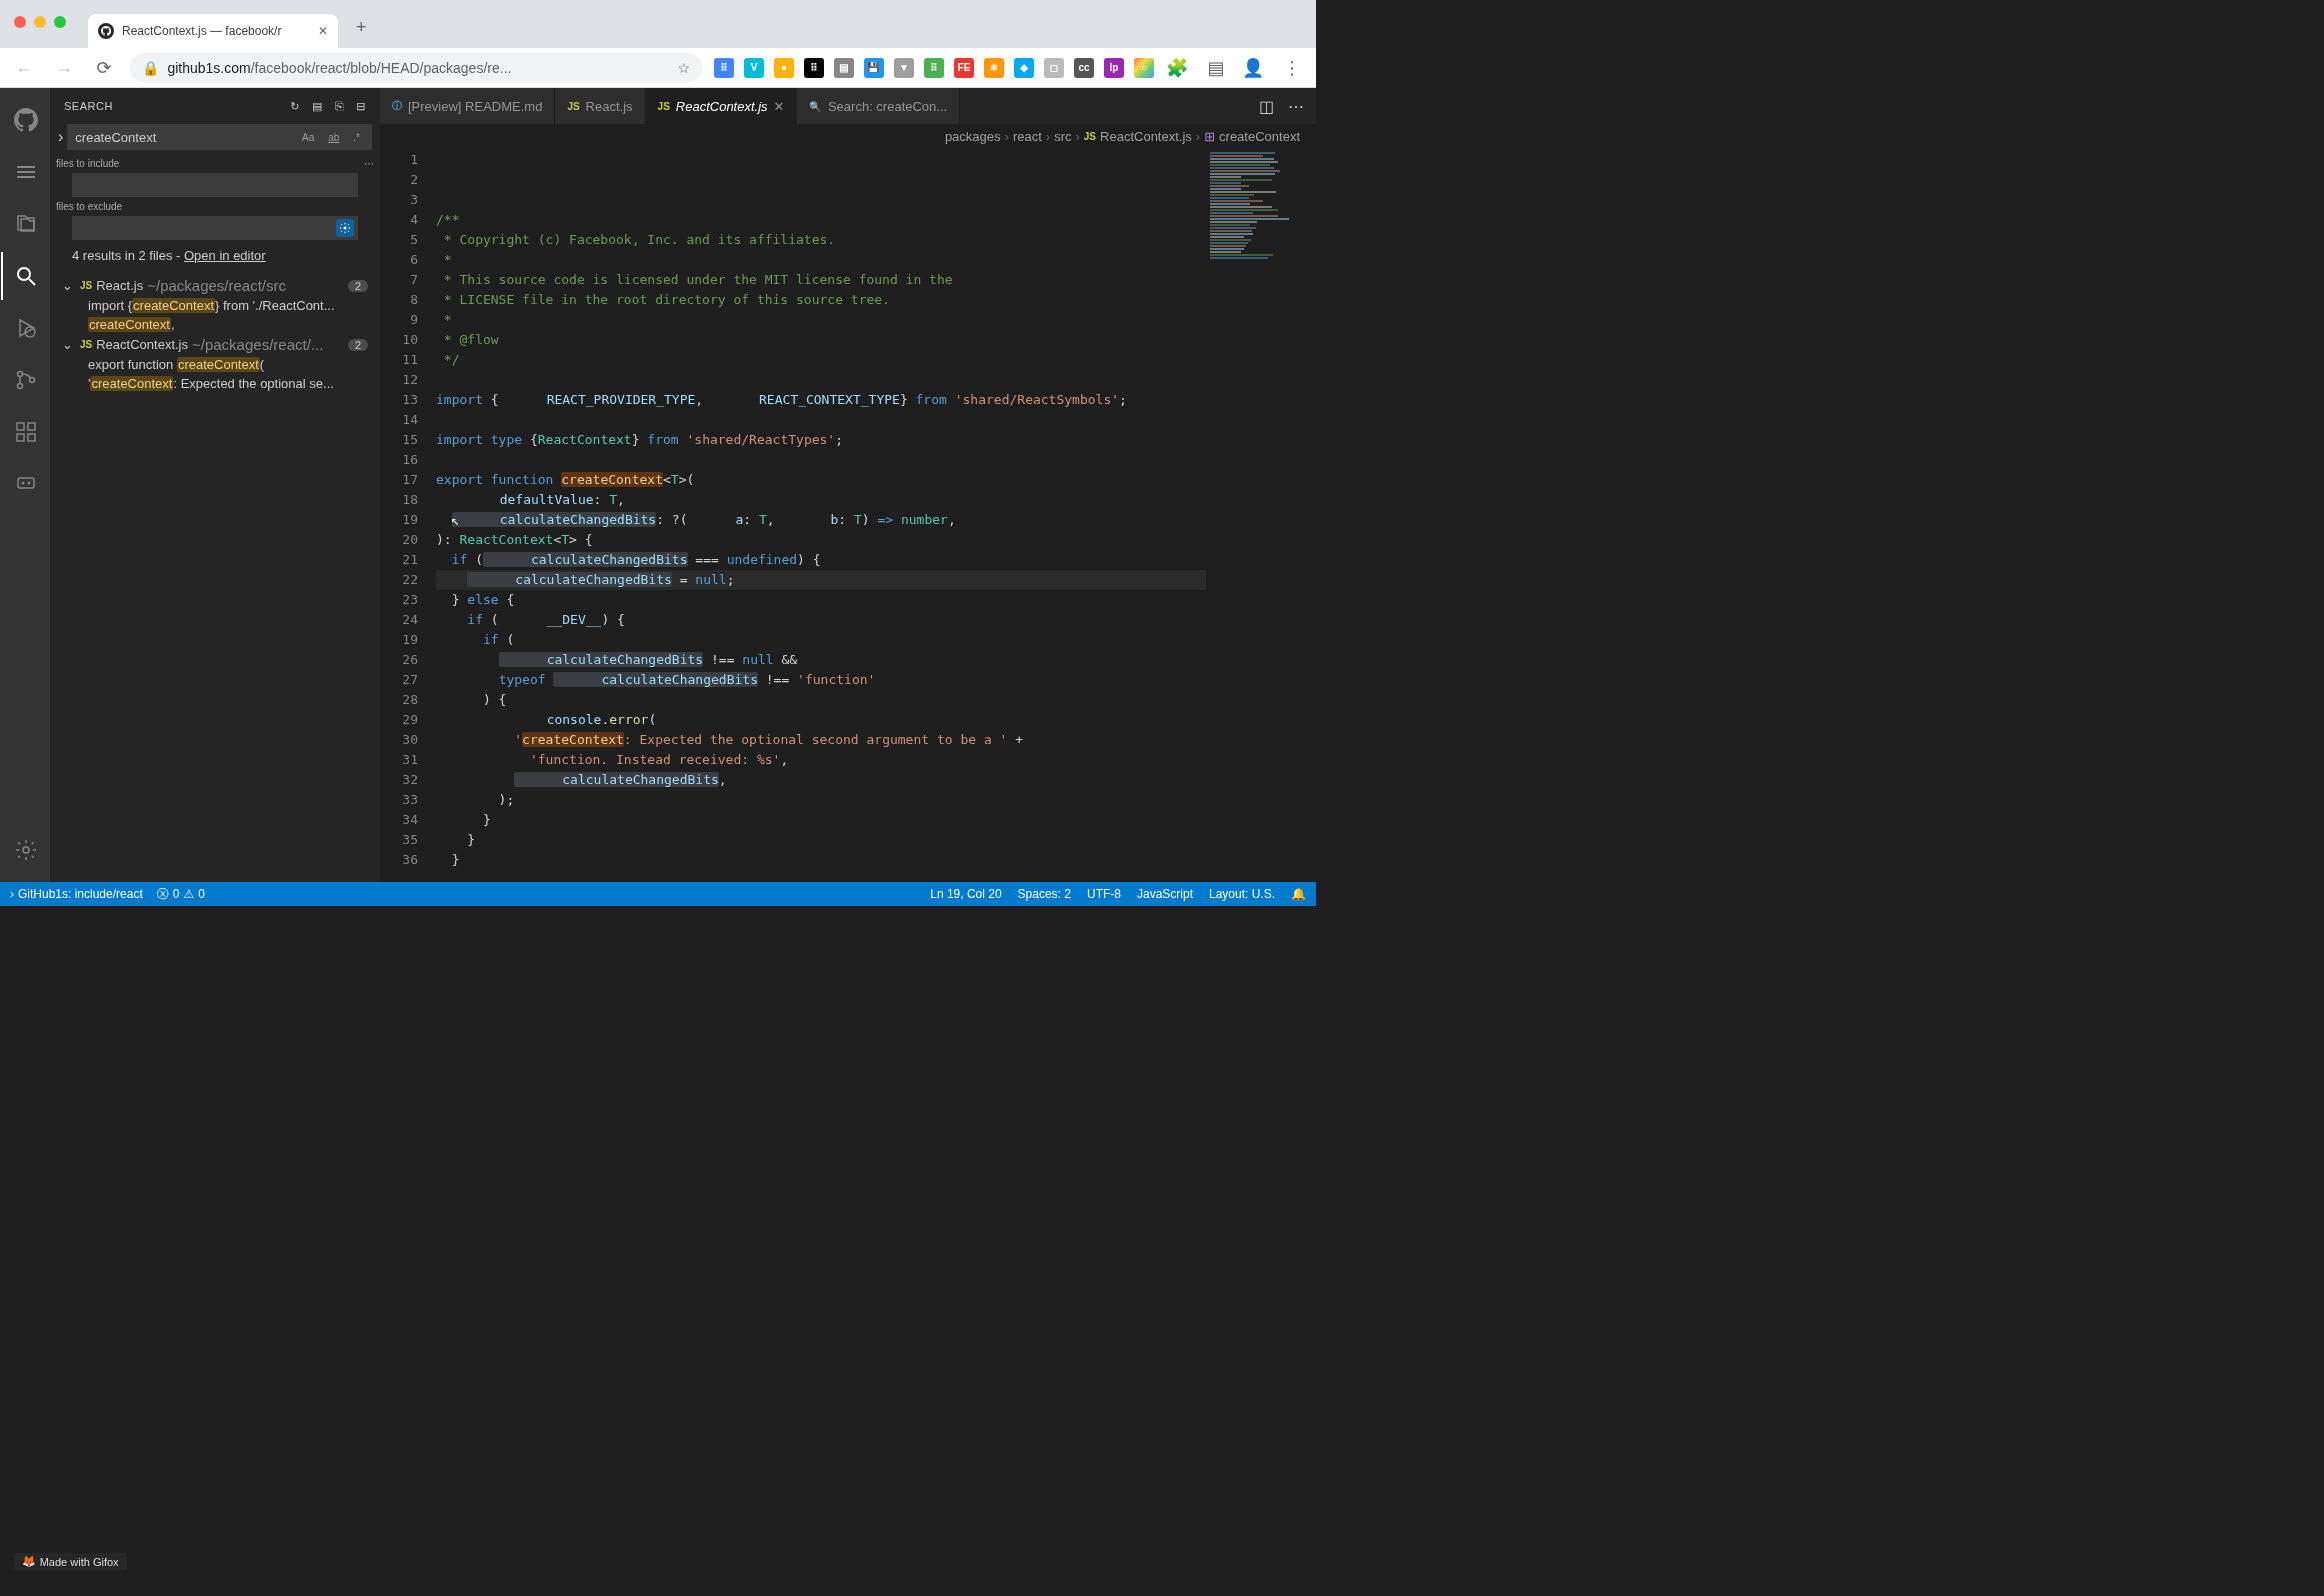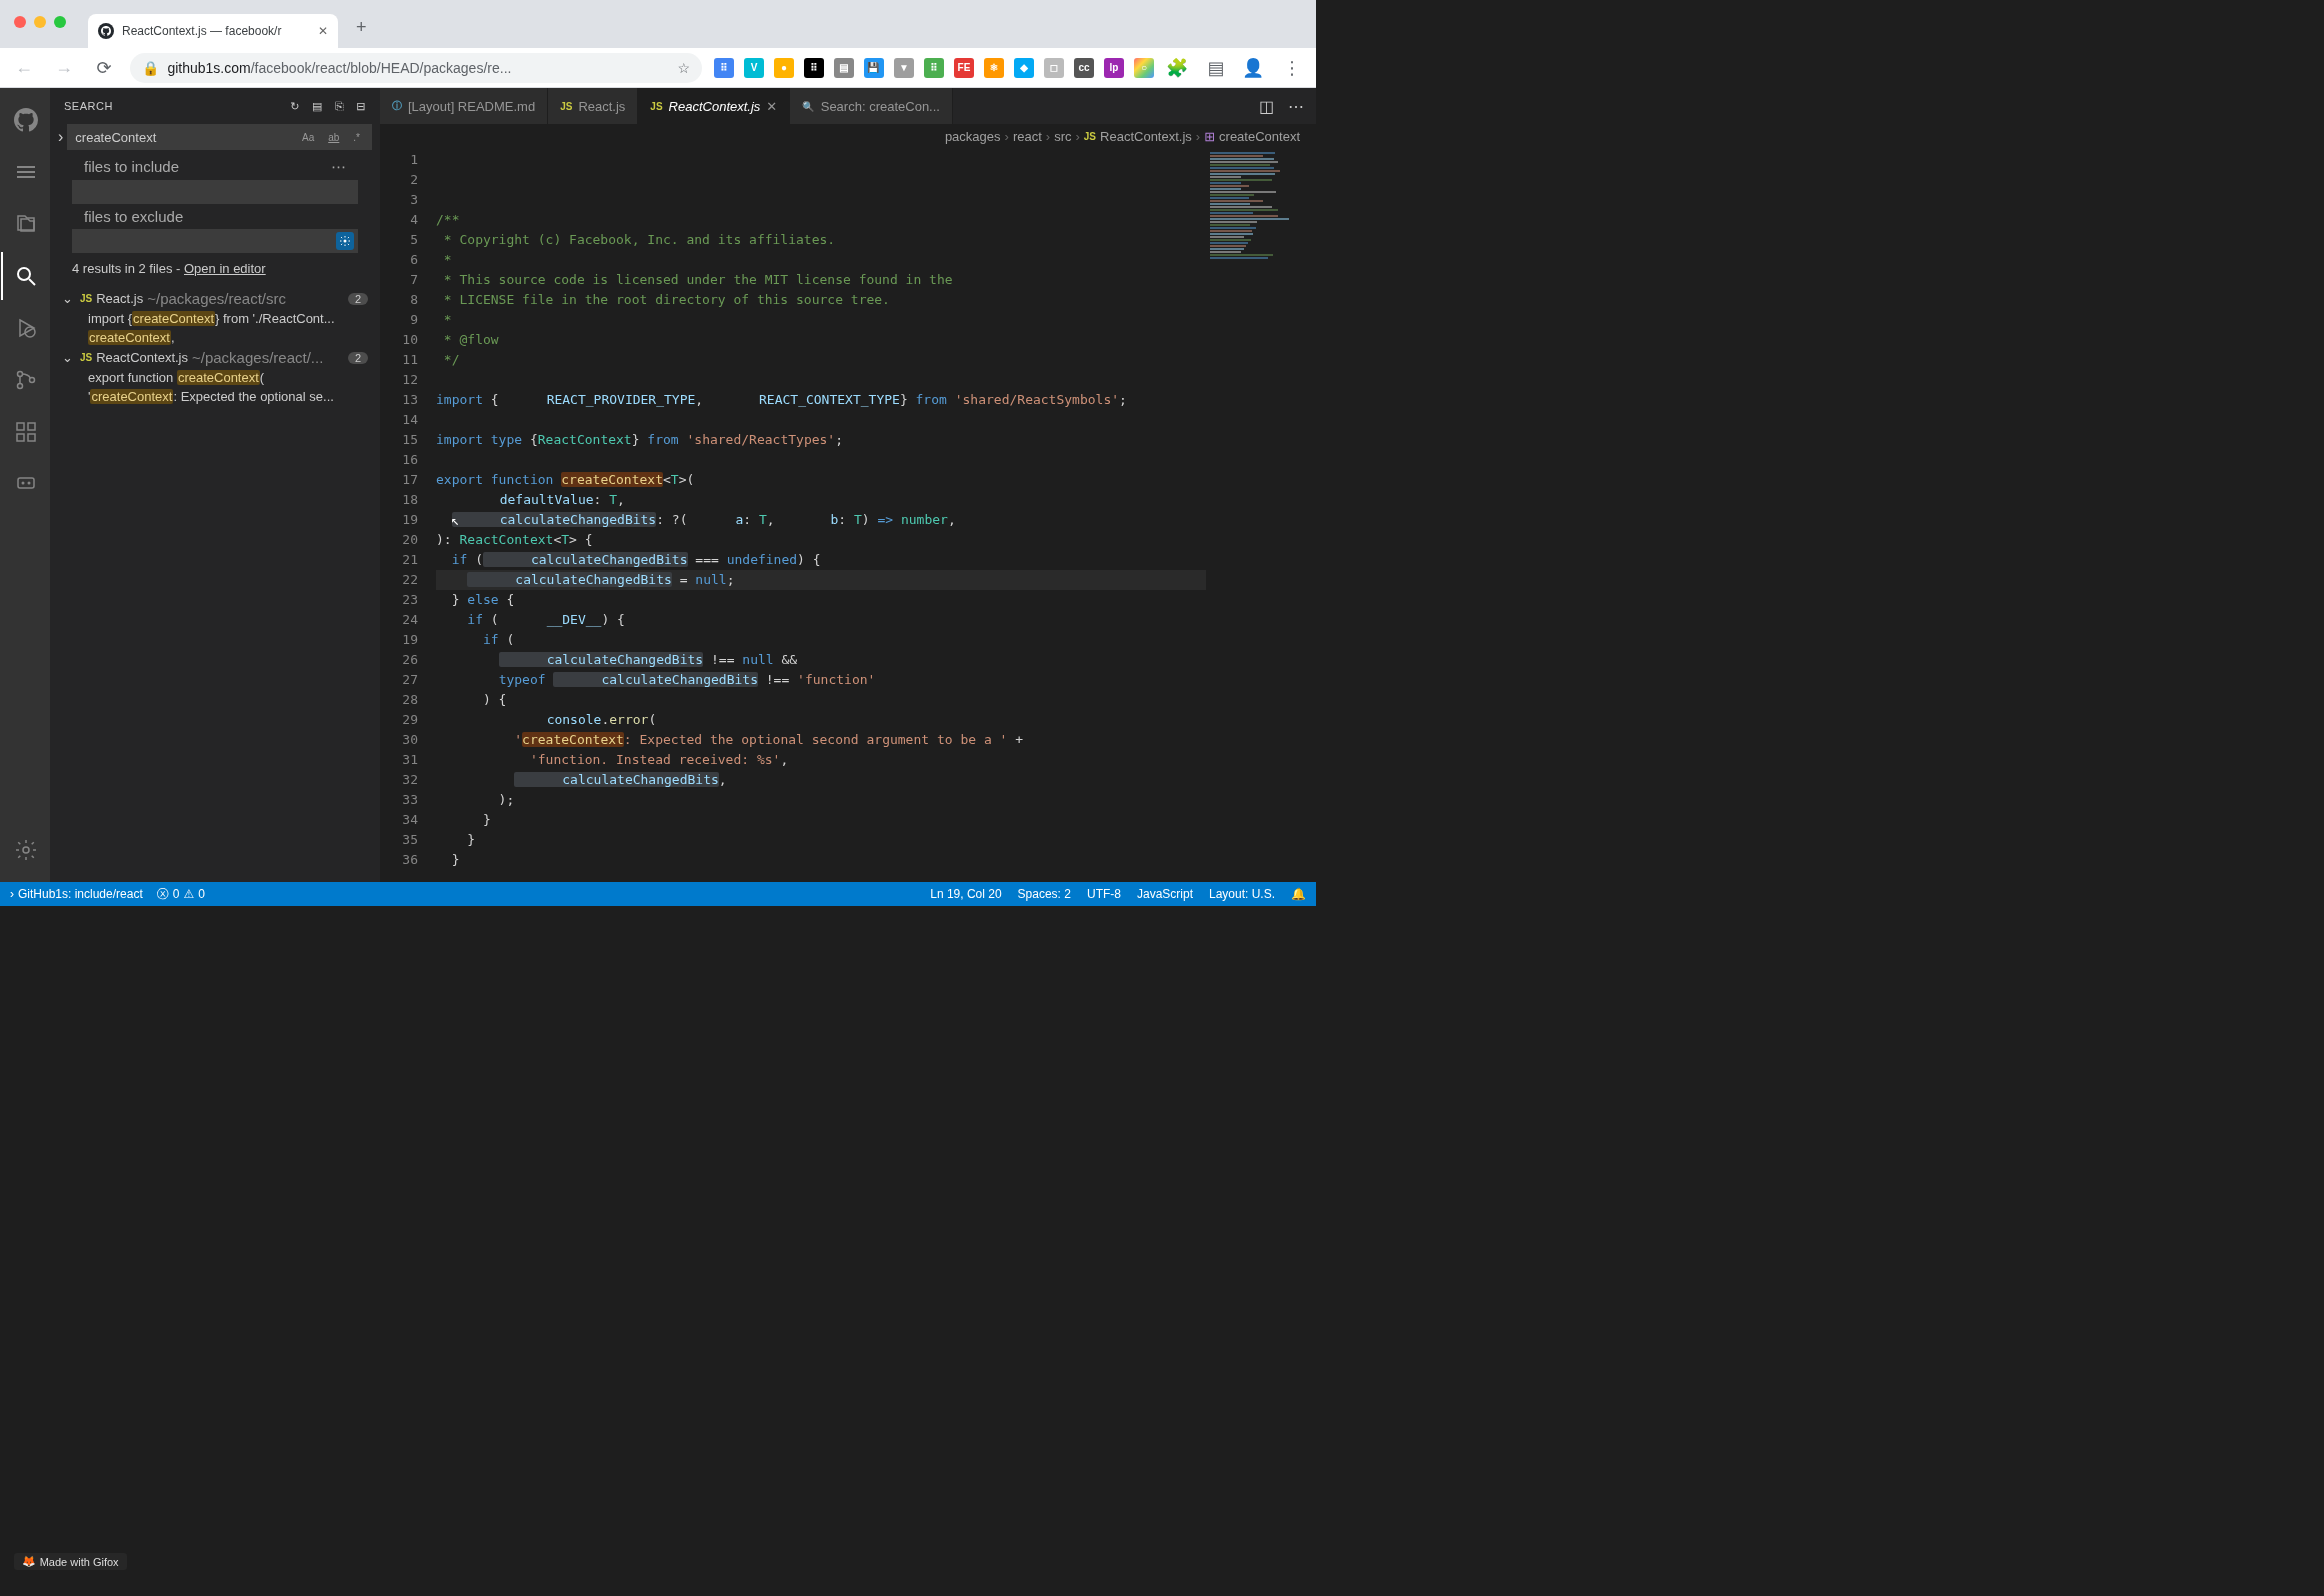--- a/index.html
+++ b/index.html
@@ -99,21 +99,21 @@
 .search-input-row {
   display: flex; align-items: center; padding: 0 8px 4px 8px; gap:4px;
 }
 .chevron-inline { color:#ccc; cursor:pointer; }
 .search-input {
   flex: 1; background: #3c3c3c; border: none; height: 26px; padding: 0 8px;
   color: #ccc; font-size: 13px; display:flex; align-items:center; justify-content:space-between;
 }
 .search-input-opts { display:flex; gap:6px; font-size:10px; color:#999; }
 .opt { border:1px solid transparent; padding:1px 3px; border-radius:3px; }
-.label-row { padding: 4px 34px; font-size: 15px; color: #aaa; display:flex; justify-content:space-between; }
+.label-row { padding: 4px 6px; font-size: 10px; color: #aaa; display:flex; justify-content:space-between; }
 .input-field { margin: 0 22px; background: #3c3c3c; height: 24px; display:flex; align-items:center; justify-content:flex-end; padding:0 4px; }
 .gear-in-input { width:18px; height:18px; background:#0e639c; border-radius:3px; display:flex; align-items:center; justify-content:center; }
 .results-summary { padding: 8px 22px; font-size: 13px; color: #ccc; }
 .results-summary .link { text-decoration: underline; cursor:pointer; }
 .tree { padding: 4px 0; font-size: 13px; }
 .tree-file { display: flex; align-items: center; padding: 2px 12px; gap: 4px; cursor:pointer; }
 .tree-file .chev { width: 14px; color: #ccc; }
 .tree-file .icon { color: #cbcb41; font-size:10px; font-weight:bold; }
 .tree-file .name { color: #ccc; }
 .tree-file .path { color: #888; font-size: 15px; overflow:hidden; text-overflow:ellipsis; white-space:nowrap; flex:1; }
@@ -334,21 +334,21 @@
         <div class="tree-match">export function <span class="hl">createContext</span><t>(</t></div>
         <div class="tree-match">'<span class="hl">createContext</span>: Expected the optional se...</div>
       </div>
   </div>
 
   <div class="main">
     <div class="tabs-row" id="editor-tabs">
 
     <div class="editor-tab">
           <span class="t-icon" style="color:#519aba">ⓘ</span>
-          <span style="">[Layout] README.md</span>
+          <span style="">[Preview] README.md</span>
         </div>
         <div class="editor-tab">
           <span class="t-icon" style="color:#cbcb41">JS</span>
           <span style="">React.js</span>
         </div>
         <div class="editor-tab active">
           <span class="t-icon" style="color:#cbcb41">JS</span>
           <span style="font-style:italic">ReactContext.js</span>
           <span class="t-close">✕</span>
         </div>

